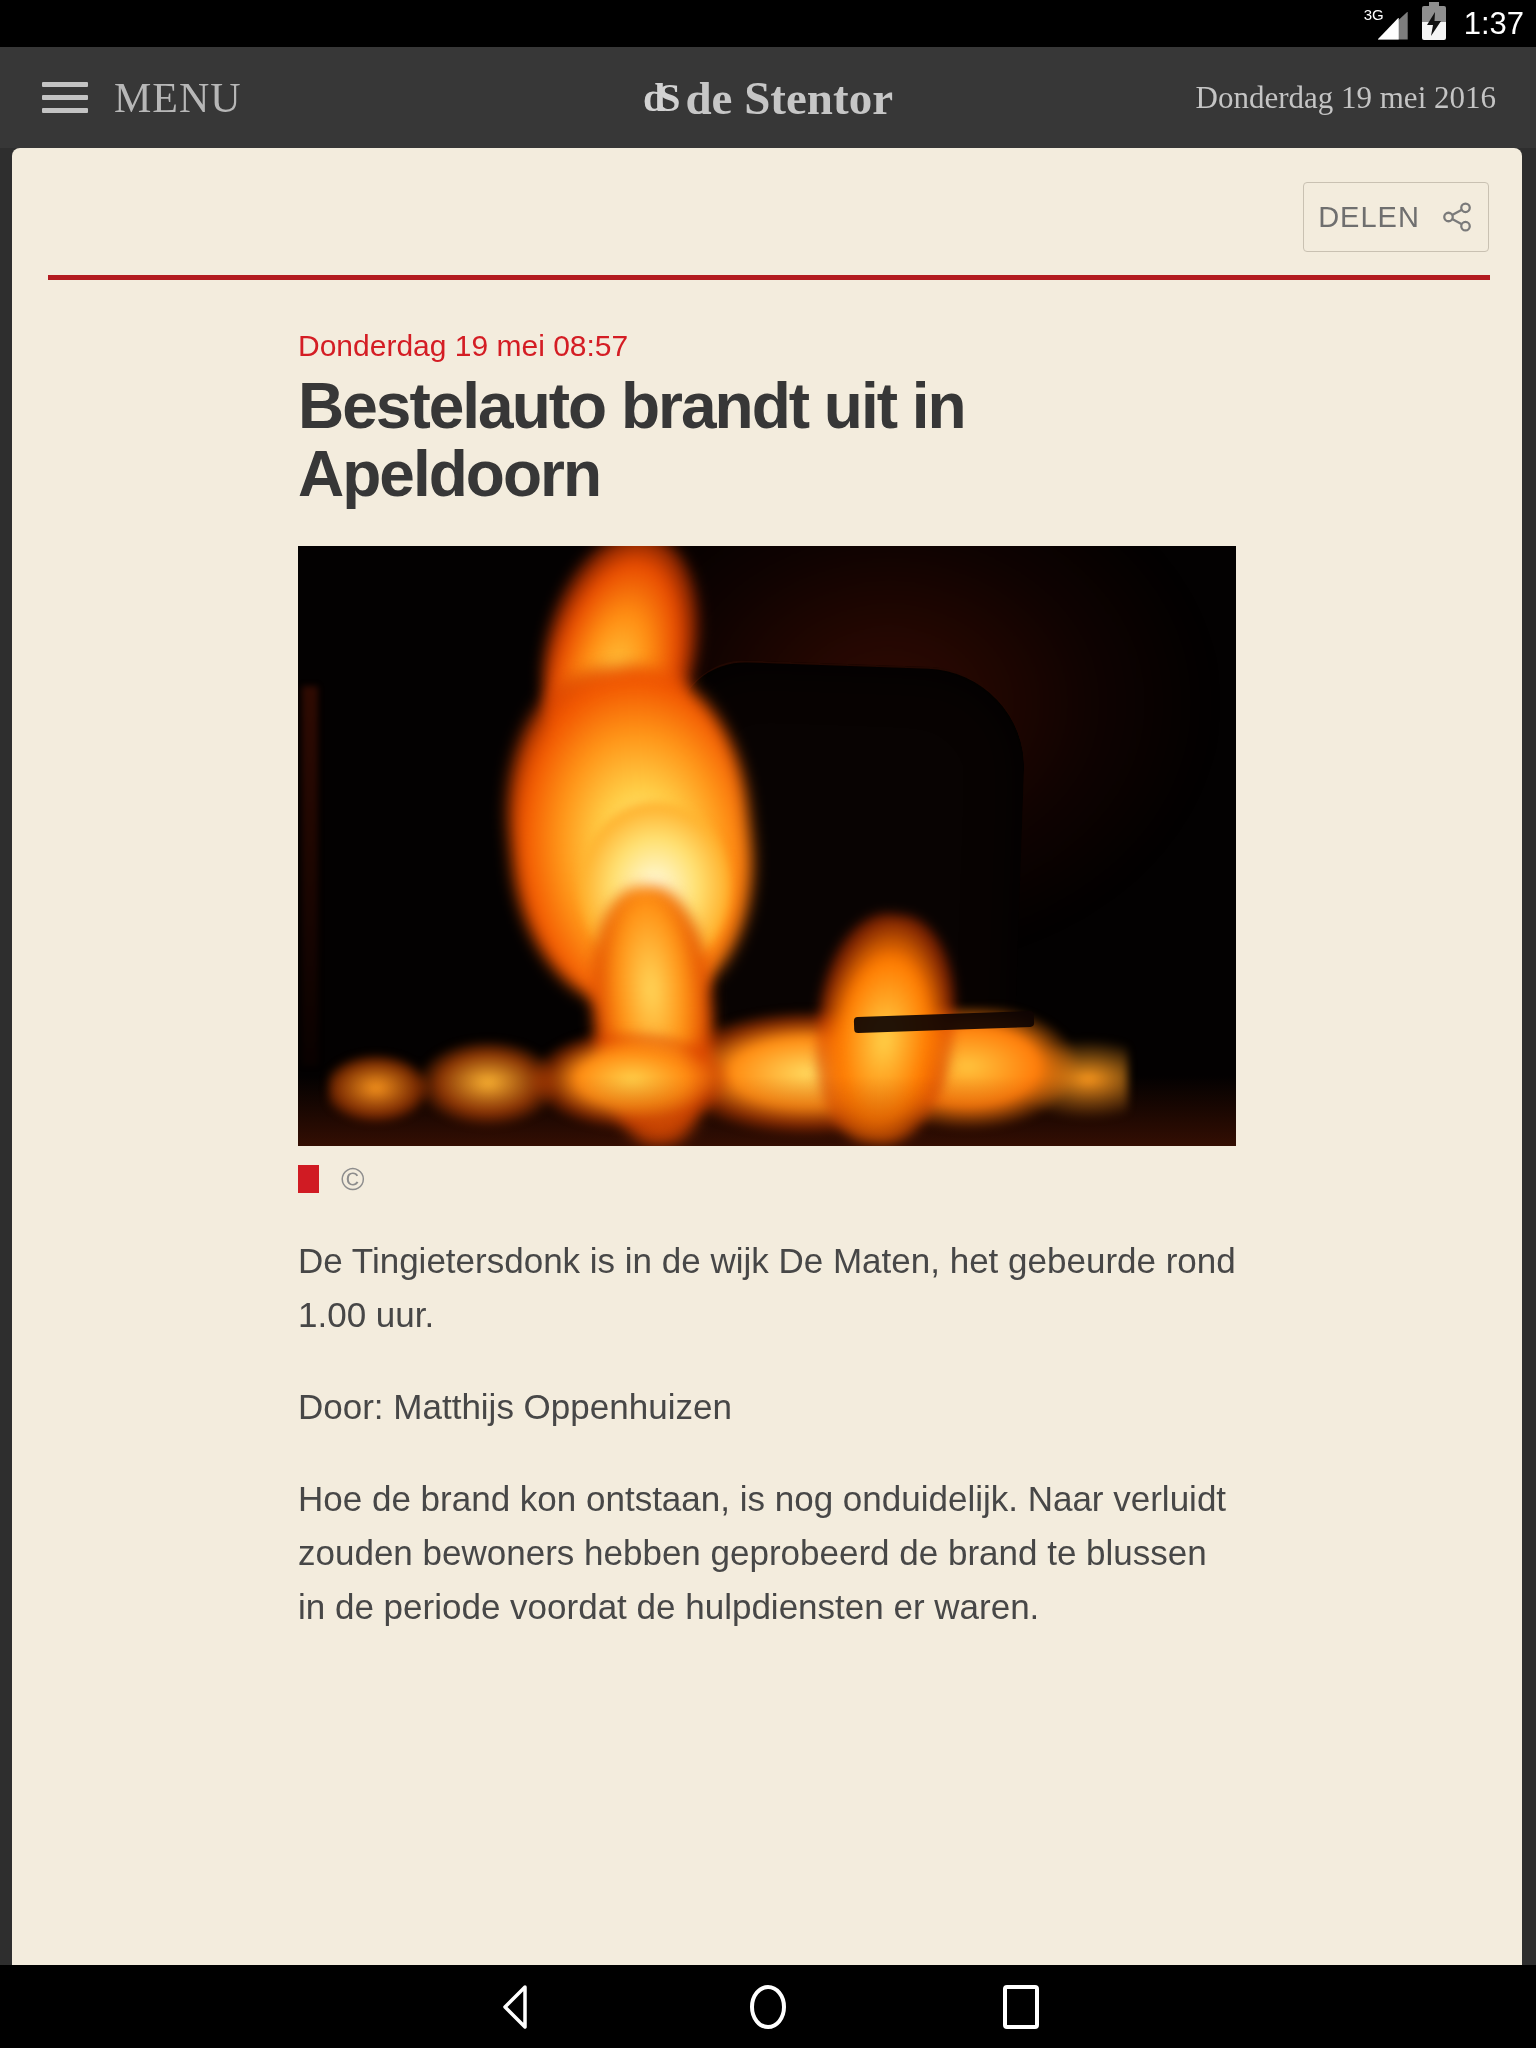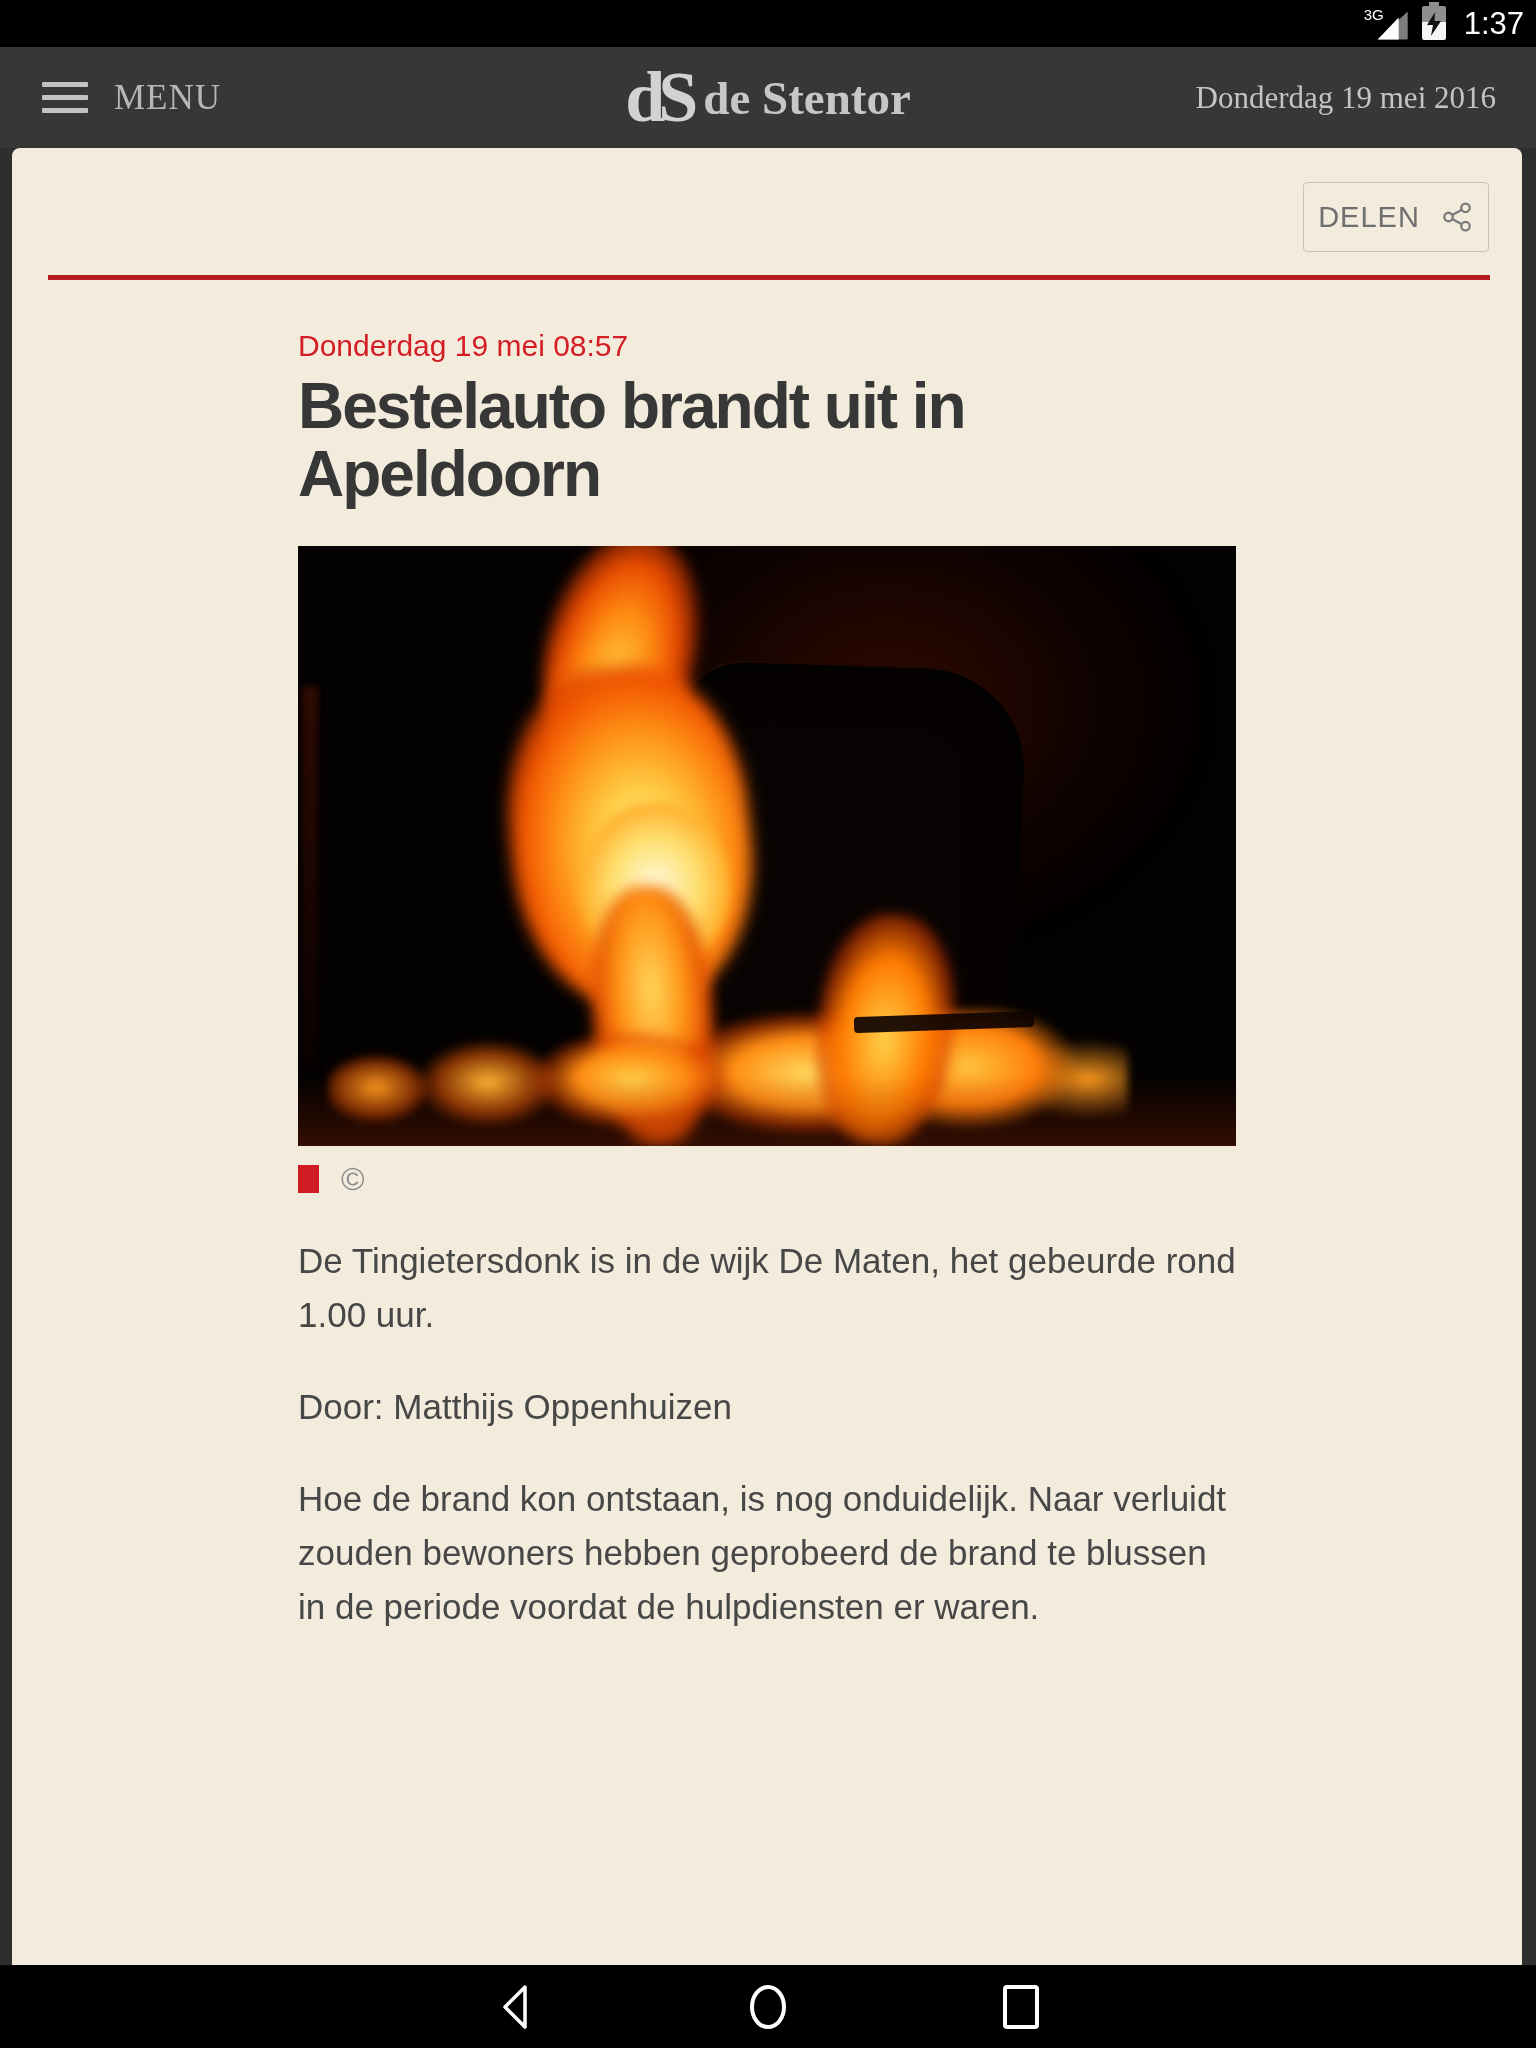--- a/index.html
+++ b/index.html
@@ -19,24 +19,24 @@
            background:linear-gradient(#8f8f8f 0 46%,#f5f5f5 46% 100%);}
   .battery::before{content:"";position:absolute;top:-4px;left:7px;width:10px;height:4px;background:#8f8f8f;}
   .battery svg{position:absolute;left:3px;top:6px;}
   .clock{color:#fff;font-size:31px;font-weight:500;margin-left:4px;}
 
   
   .app-header{position:absolute;left:0;top:47px;width:1536px;height:101px;background:#373737;}
   .menu-group{position:absolute;left:42px;top:0;height:101px;display:flex;align-items:center;gap:26px;cursor:pointer;}
   .hamburger{display:flex;flex-direction:column;gap:8px;}
   .hamburger span{display:block;width:46px;height:5px;background:#c3c3c3;border-radius:1px;}
-  .menu-label{font-family:"Liberation Serif",serif;font-size:35px;color:#b7b7b7;letter-spacing:1px;}
+  .menu-label{font-family:"Liberation Serif",serif;font-size:42px;color:#b7b7b7;letter-spacing:1px;}
   .logo{position:absolute;left:0;top:0;width:100%;height:101px;display:flex;align-items:center;justify-content:center;
         font-family:"Liberation Serif",serif;color:#cbcbcb;}
-  .logo-mark{font-size:72px;font-weight:bold;letter-spacing:-7px;margin-right:12px;color:#d2d2d2;}
+  .logo-mark{font-size:40px;font-weight:bold;letter-spacing:-7px;margin-right:12px;color:#d2d2d2;}
   .logo-text{font-size:47px;font-weight:bold;color:#c6c6c6;}
   .header-date{position:absolute;right:40px;top:0;height:101px;display:flex;align-items:center;
         font-family:"Liberation Serif",serif;font-size:31px;color:#c4c4c4;}
 
   
   .card{position:absolute;left:12px;top:148px;width:1510px;height:1817px;background:#f3ecdd;
         border-radius:8px 8px 0 0;overflow:hidden;}
   .share-btn{position:absolute;top:34px;right:33px;width:186px;height:70px;box-sizing:border-box;
         border:1px solid #c9c1b2;border-radius:4px;background:transparent;display:flex;align-items:center;
         justify-content:center;gap:20px;cursor:pointer;margin-left:19px;}

